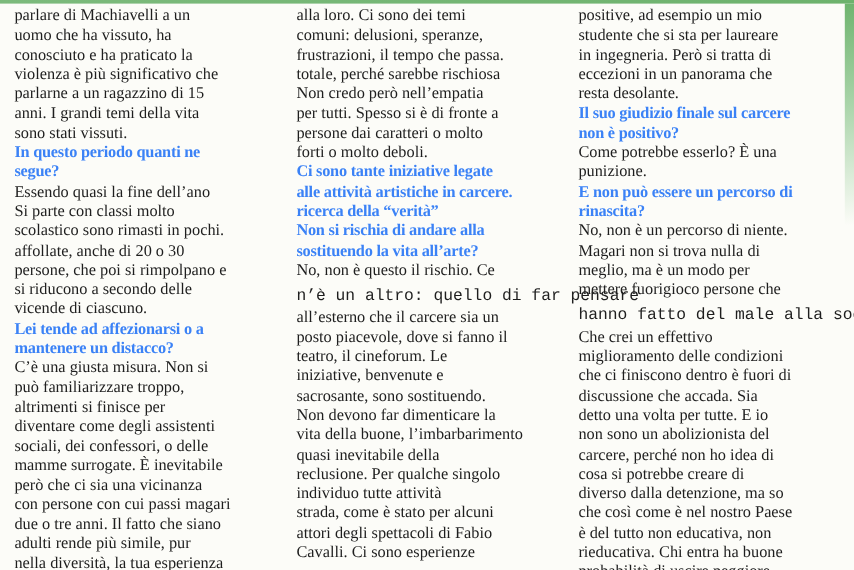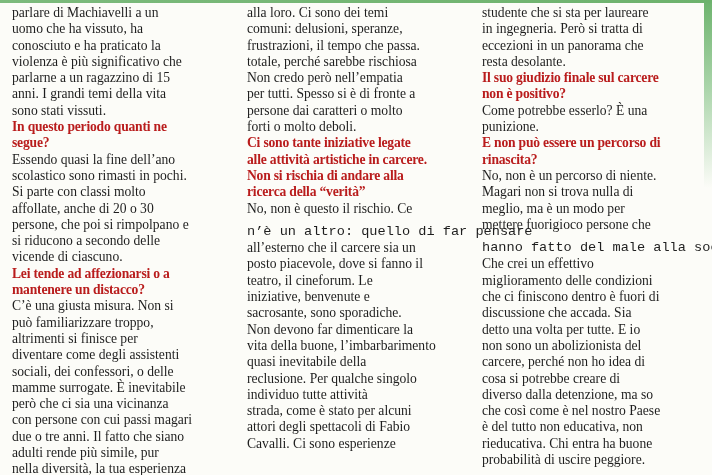--- a/index.html
+++ b/index.html
@@ -31,21 +31,21 @@
   }
   .col { width: 221px; flex: 0 0 auto; }
   .line {
     font-size: 13.6px;
     line-height: 16.3px;
     white-space: nowrap;
     color: #1e1e1e;
   }
   .line.bold {
     font-weight: 700;
-    color: #b91c1c;
+    color: #3b82f6;
     letter-spacing: -0.2px;
   }
   .line.gap { margin-top: 7px; font-family: Liberation Mono, monospace; }
 </style>
 </head>
 <body>
 
 <div class="page">
   <div class="top-rule"></div>
   <div class="edge-tint"></div>
@@ -54,22 +54,22 @@
         <div class="line">parlare di Machiavelli a un</div>
         <div class="line">uomo che ha vissuto, ha</div>
         <div class="line">conosciuto e ha praticato la</div>
         <div class="line">violenza è più significativo che</div>
         <div class="line">parlarne a un ragazzino di 15</div>
         <div class="line">anni. I grandi temi della vita</div>
         <div class="line">sono stati vissuti.</div>
         <div class="line bold">In questo periodo quanti ne</div>
         <div class="line bold">segue?</div>
         <div class="line">Essendo quasi la fine dell’ano</div>
+        <div class="line">Si parte con classi molto</div>
         <div class="line">scolastico sono rimasti in pochi.</div>
-        <div class="line">Si parte con classi molto</div>
         <div class="line">affollate, anche di 20 o 30</div>
         <div class="line">persone, che poi si rimpolpano e</div>
         <div class="line">si riducono a secondo delle</div>
         <div class="line">vicende di ciascuno.</div>
         <div class="line bold">Lei tende ad affezionarsi o a</div>
         <div class="line bold">mantenere un distacco?</div>
         <div class="line">C’è una giusta misura. Non si</div>
         <div class="line">può familiarizzare troppo,</div>
         <div class="line">altrimenti si finisce per</div>
         <div class="line">diventare come degli assistenti</div>
@@ -85,39 +85,41 @@
         <div class="line">alla loro. Ci sono dei temi</div>
         <div class="line">comuni: delusioni, speranze,</div>
         <div class="line">frustrazioni, il tempo che passa.</div>
         <div class="line">totale, perché sarebbe rischiosa</div>
         <div class="line">Non credo però nell’empatia</div>
         <div class="line">per tutti. Spesso si è di fronte a</div>
         <div class="line">persone dai caratteri o molto</div>
         <div class="line">forti o molto deboli.</div>
         <div class="line bold">Ci sono tante iniziative legate</div>
         <div class="line bold">alle attività artistiche in carcere.</div>
+        <div class="line bold">ricerca della “verità”</div>
         <div class="line bold">Non si rischia di andare alla</div>
-        <div class="line bold">ricerca della “verità”</div>
+        <div class="line bold">sostituendo la vita all’arte?</div>
         <div class="line">No, non è questo il rischio. Ce</div>
         <div class="line gap">n’è un altro: quello di far pensare</div>
         <div class="line">all’esterno che il carcere sia un</div>
         <div class="line">posto piacevole, dove si fanno il</div>
         <div class="line">teatro, il cineforum. Le</div>
         <div class="line">iniziative, benvenute e</div>
-        <div class="line">sacrosante, sono sporadiche.</div>
+        <div class="line">sacrosante, sono sostituendo.</div>
         <div class="line">Non devono far dimenticare la</div>
         <div class="line">vita della buone, l’imbarbarimento</div>
         <div class="line">quasi inevitabile della</div>
         <div class="line">reclusione. Per qualche singolo</div>
         <div class="line">individuo tutte attività</div>
         <div class="line">strada, come è stato per alcuni</div>
         <div class="line">attori degli spettacoli di Fabio</div>
         <div class="line">Cavalli. Ci sono esperienze</div>
       </div>
     <div class="col">
+        <div class="line">positive, ad esempio un mio</div>
         <div class="line">studente che si sta per laureare</div>
         <div class="line">in ingegneria. Però si tratta di</div>
         <div class="line">eccezioni in un panorama che</div>
         <div class="line">resta desolante.</div>
         <div class="line bold">Il suo giudizio finale sul carcere</div>
         <div class="line bold">non è positivo?</div>
         <div class="line">Come potrebbe esserlo? È una</div>
         <div class="line">punizione.</div>
         <div class="line bold">E non può essere un percorso di</div>
         <div class="line bold">rinascita?</div>

